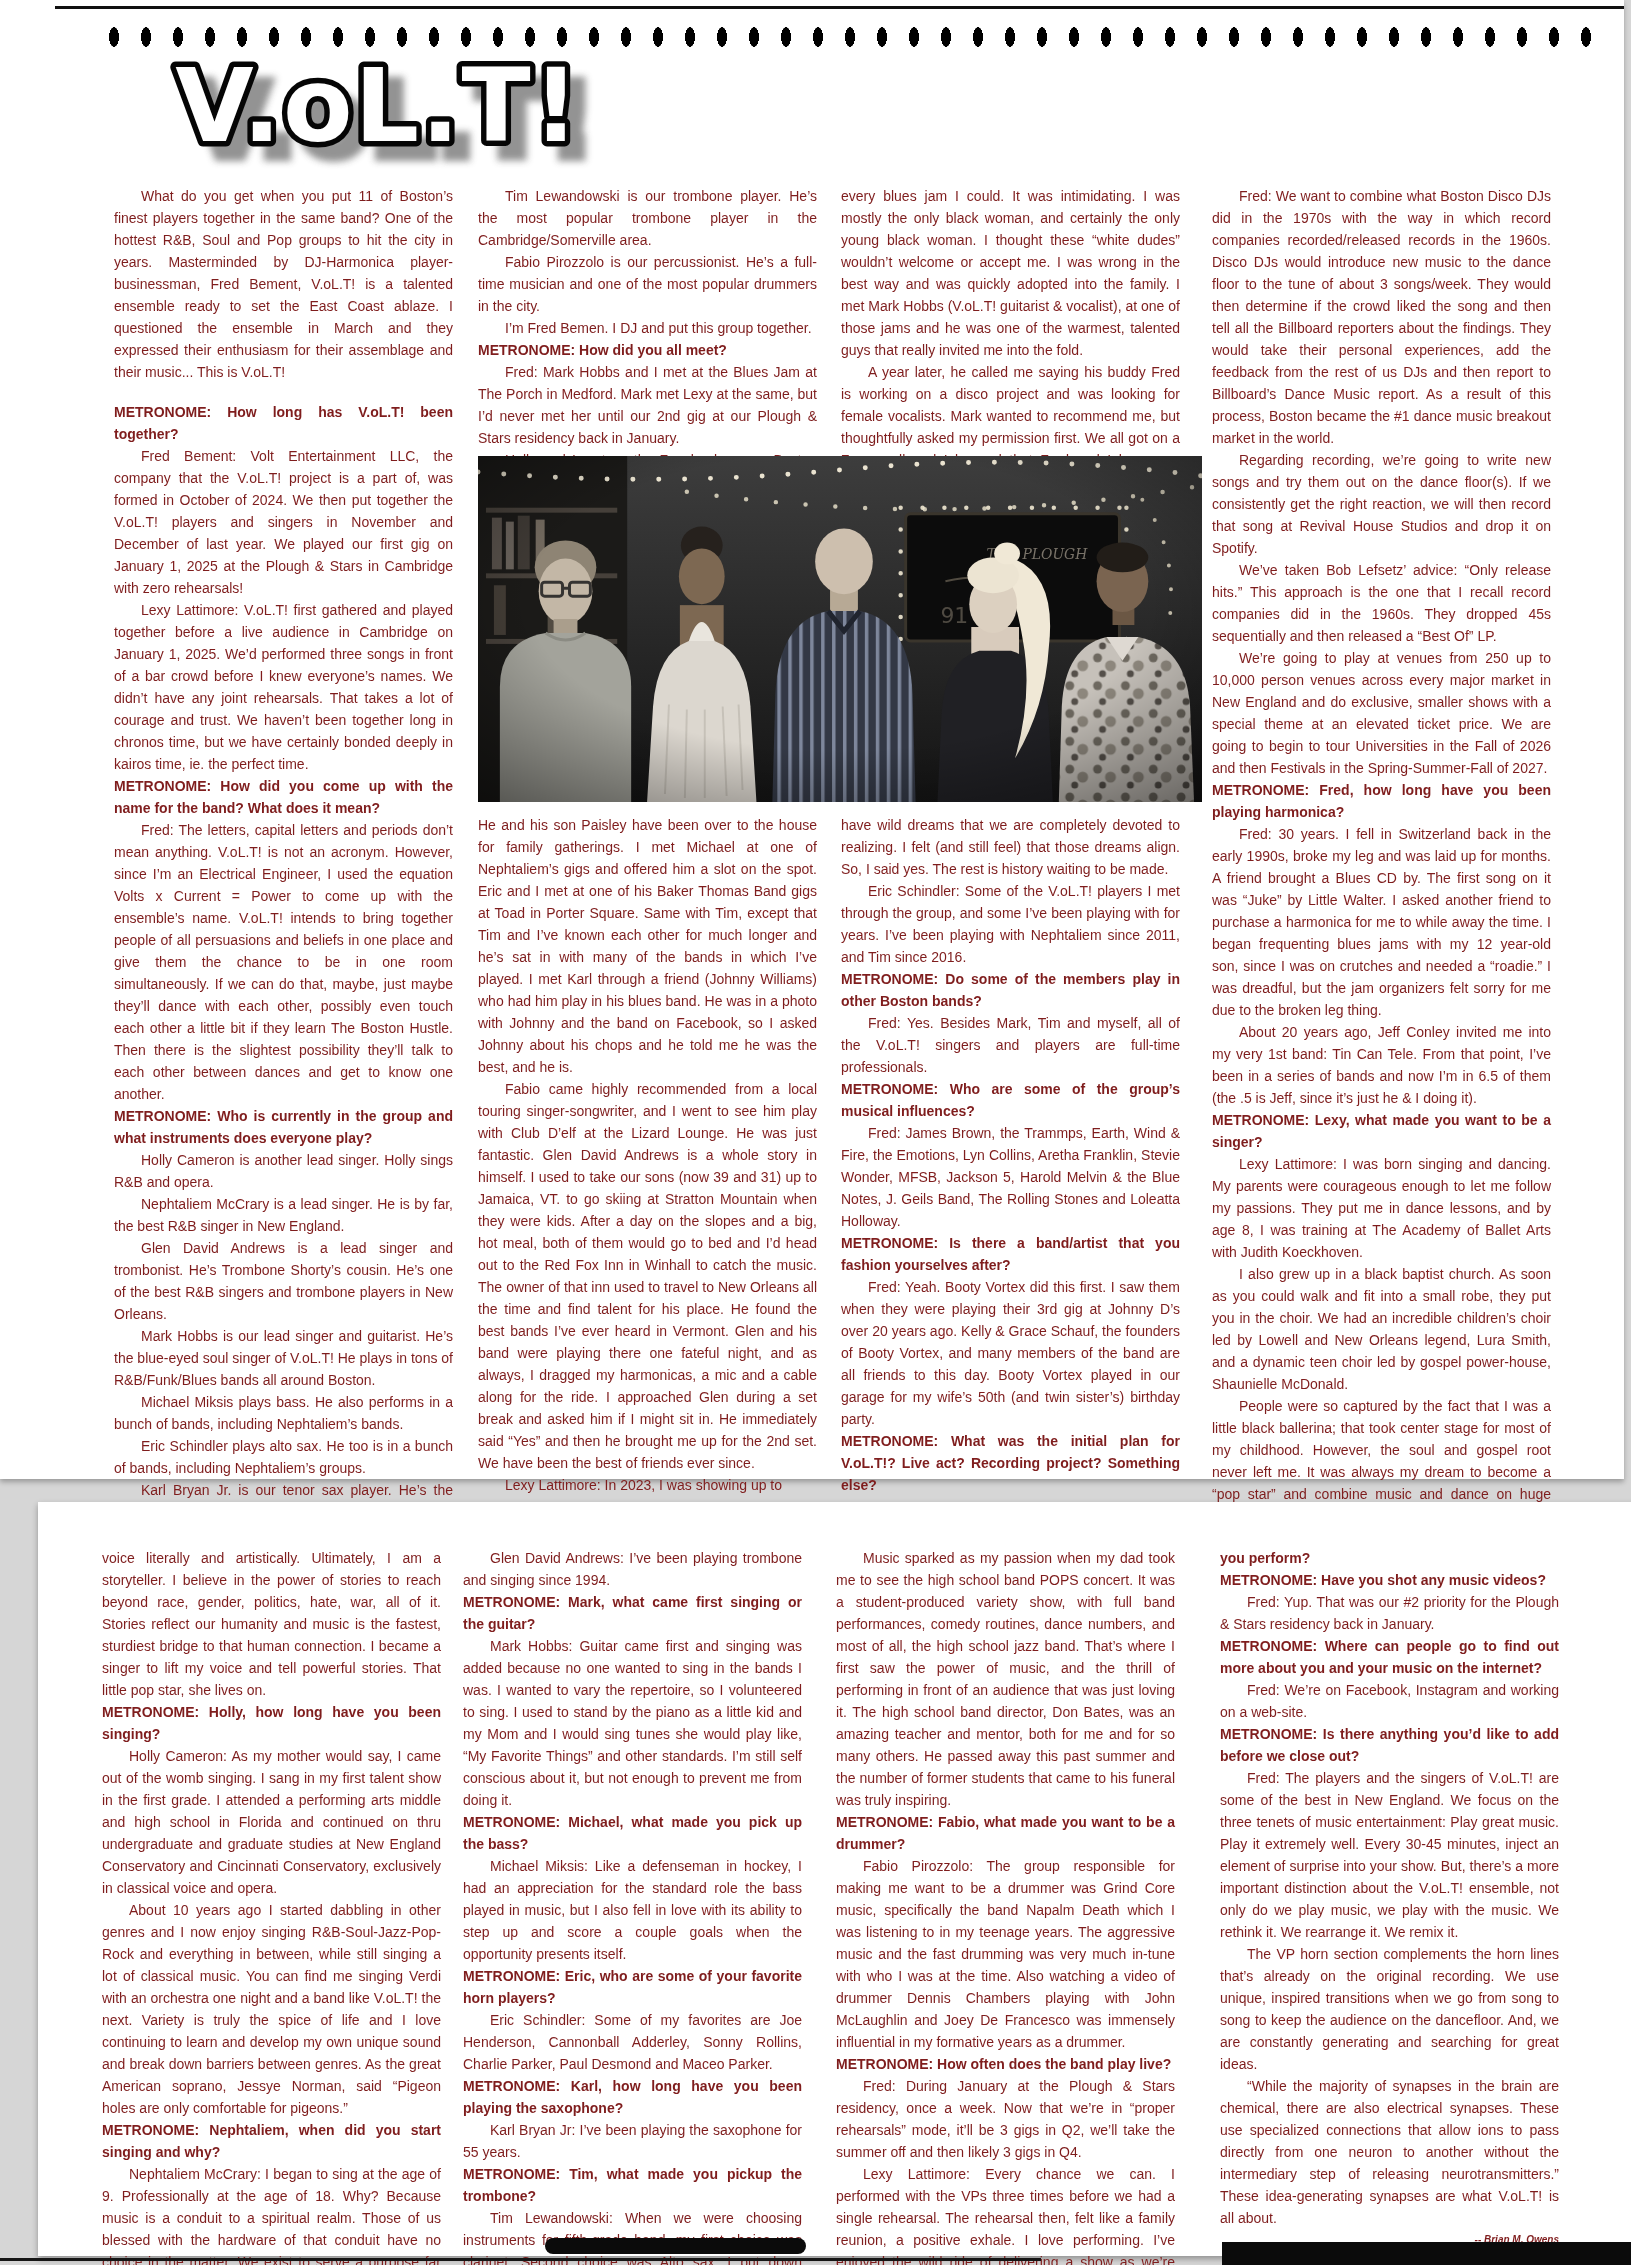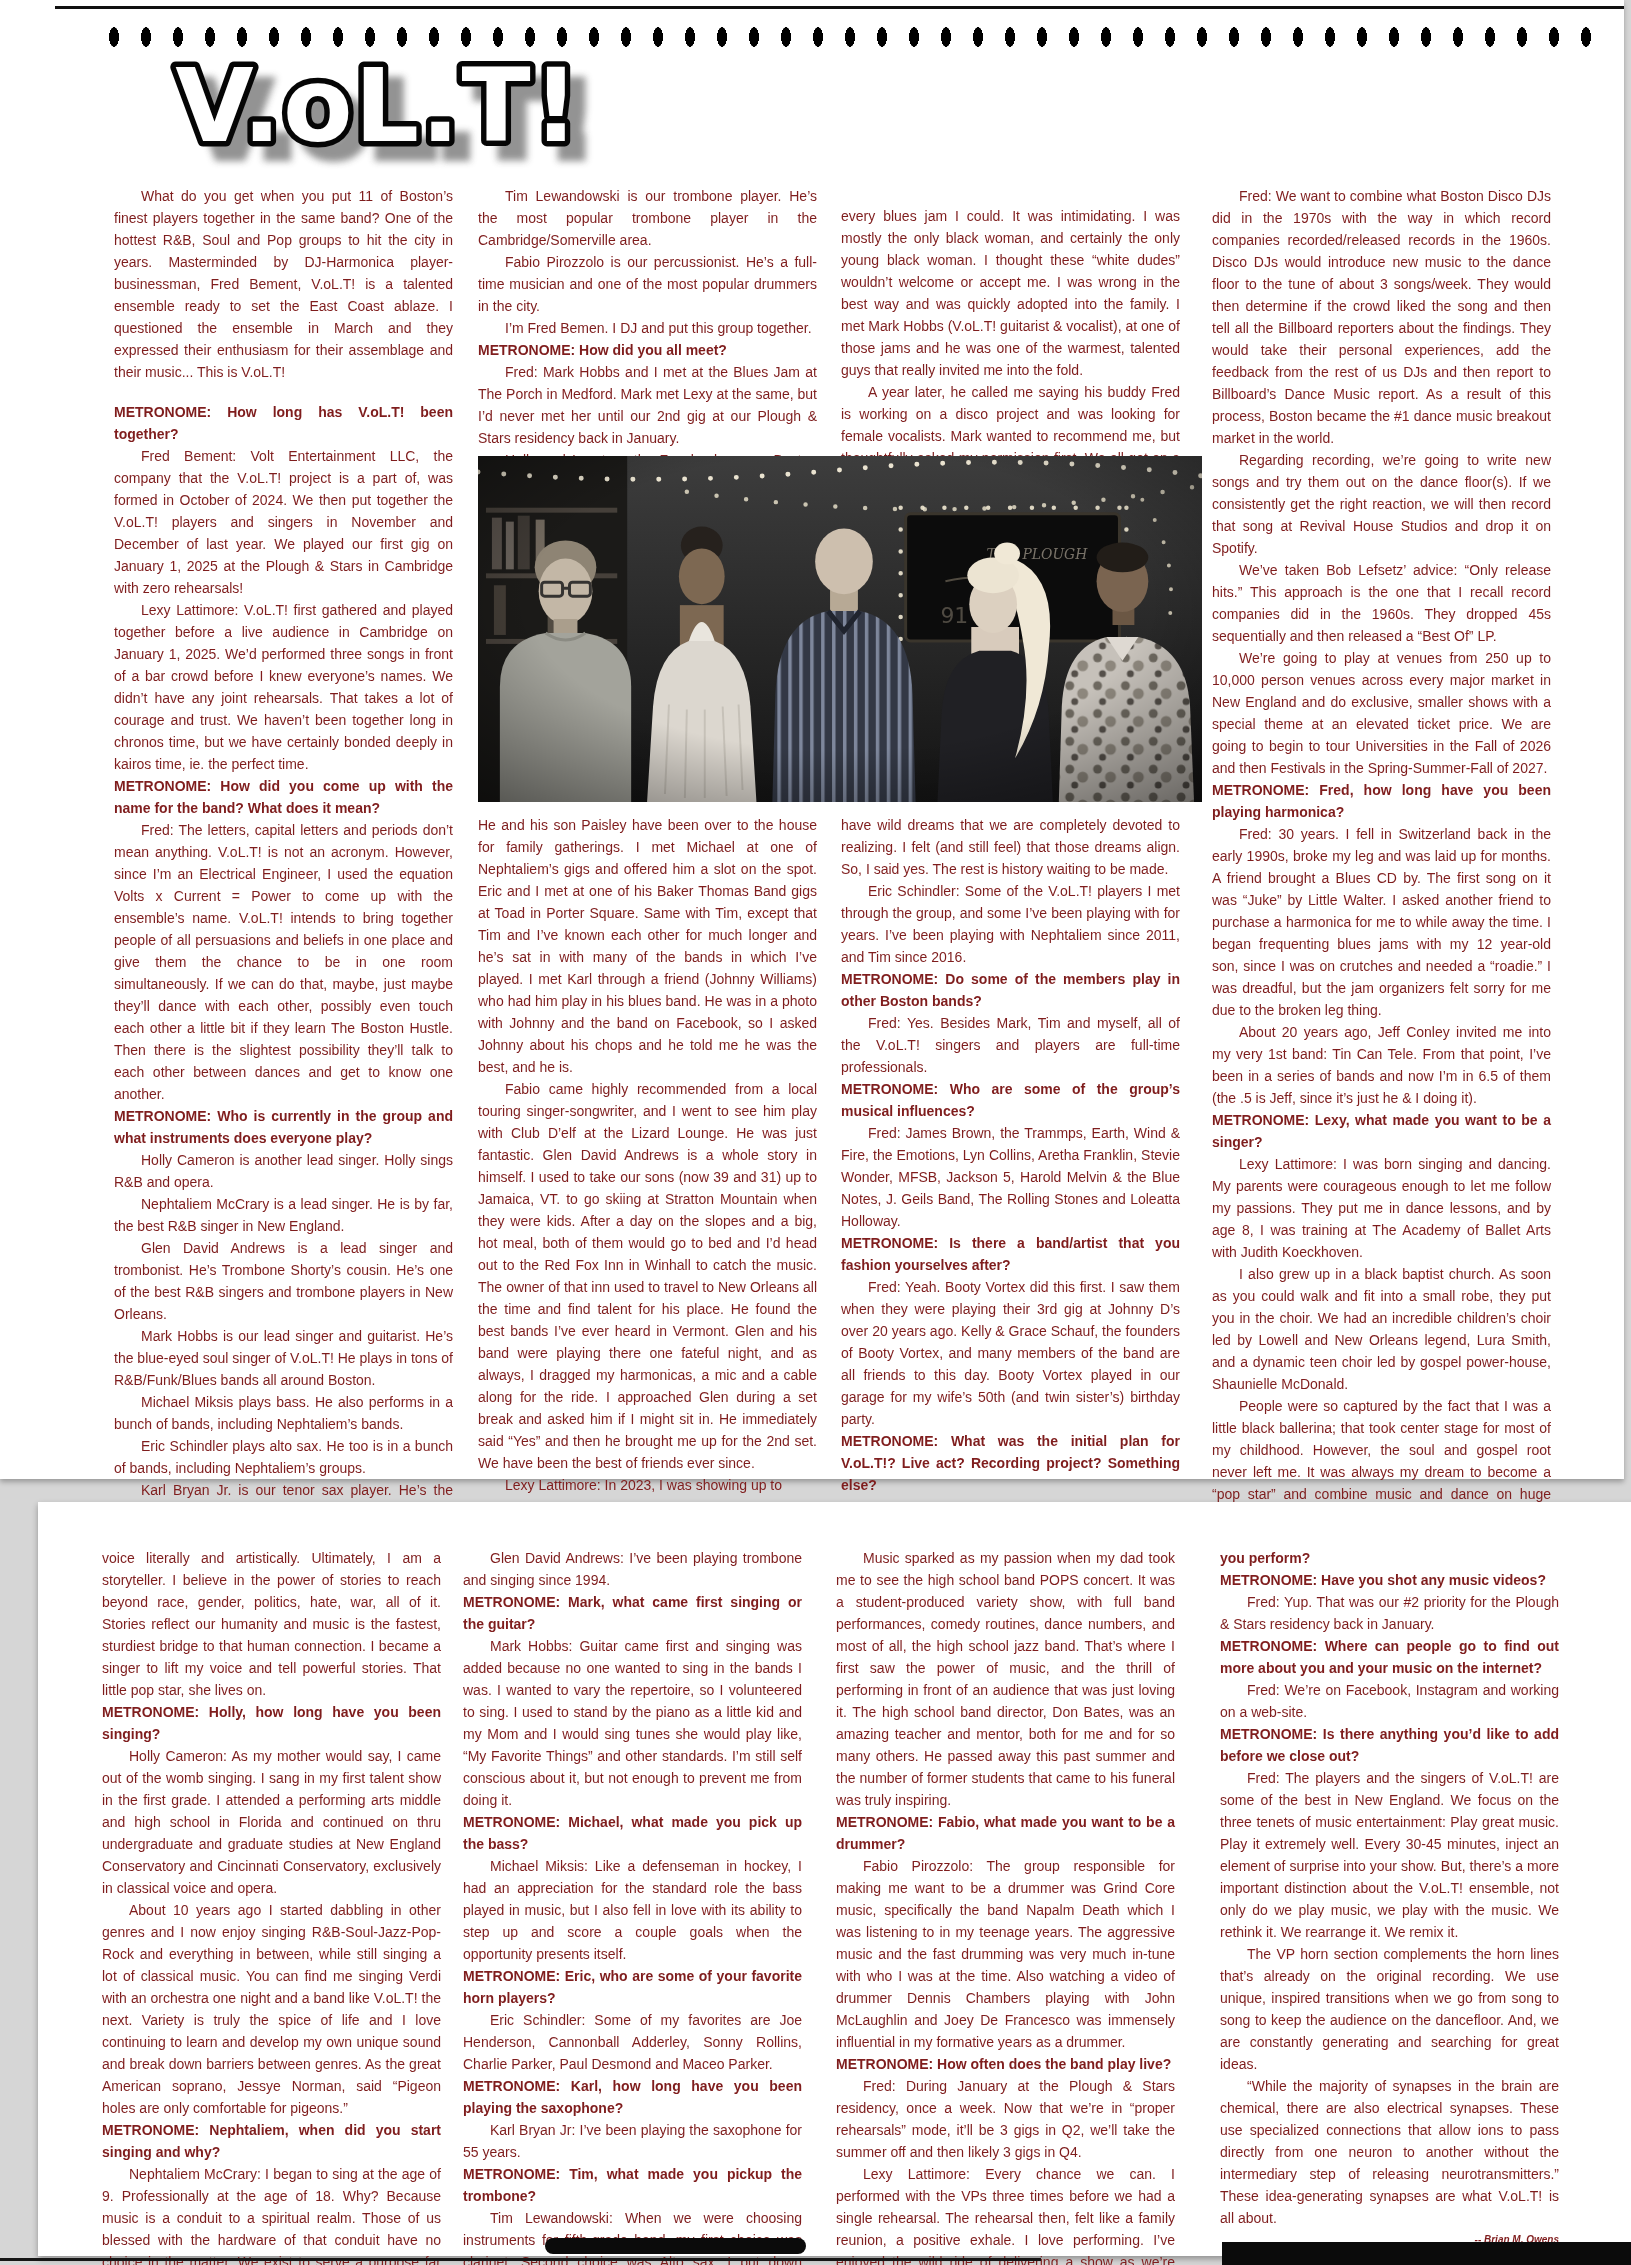--- a/index.html
+++ b/index.html
@@ -26,21 +26,21 @@
     text-align:justify;
   }
   .col p{margin:0;padding:0;}
   .blk-p{text-indent:27px;}
   .blk-pn{text-indent:0;}
   .blk-h{font-weight:700;}
   .blk-sp{height:18px;}
   .blk-sign{text-align:right;font-style:italic;font-weight:700;font-size:10px;padding-top:12px;}
   .col-t1{left:114px;top:185px;height:1250px;}
   .col-t2a{left:478px;top:185px;height:271px;}
-  .col-t3a{left:841px;top:185px;height:271px;margin-top:20px;}
+  .col-t3a{left:841px;top:185px;height:271px;}
   .col-t2b{left:478px;top:814px;}
   .col-t3b{left:841px;top:814px;}
   .col-t4{left:1212px;top:185px;height:1250px;}
   .photo{
     position:absolute;left:478px;top:456px;width:724px;height:346px;
     margin:0;background:#202020;overflow:hidden;
   }
   .photo svg{display:block;}
   .col-b1{left:64px;top:45px;}
   .col-b2{left:425px;top:45px;}

